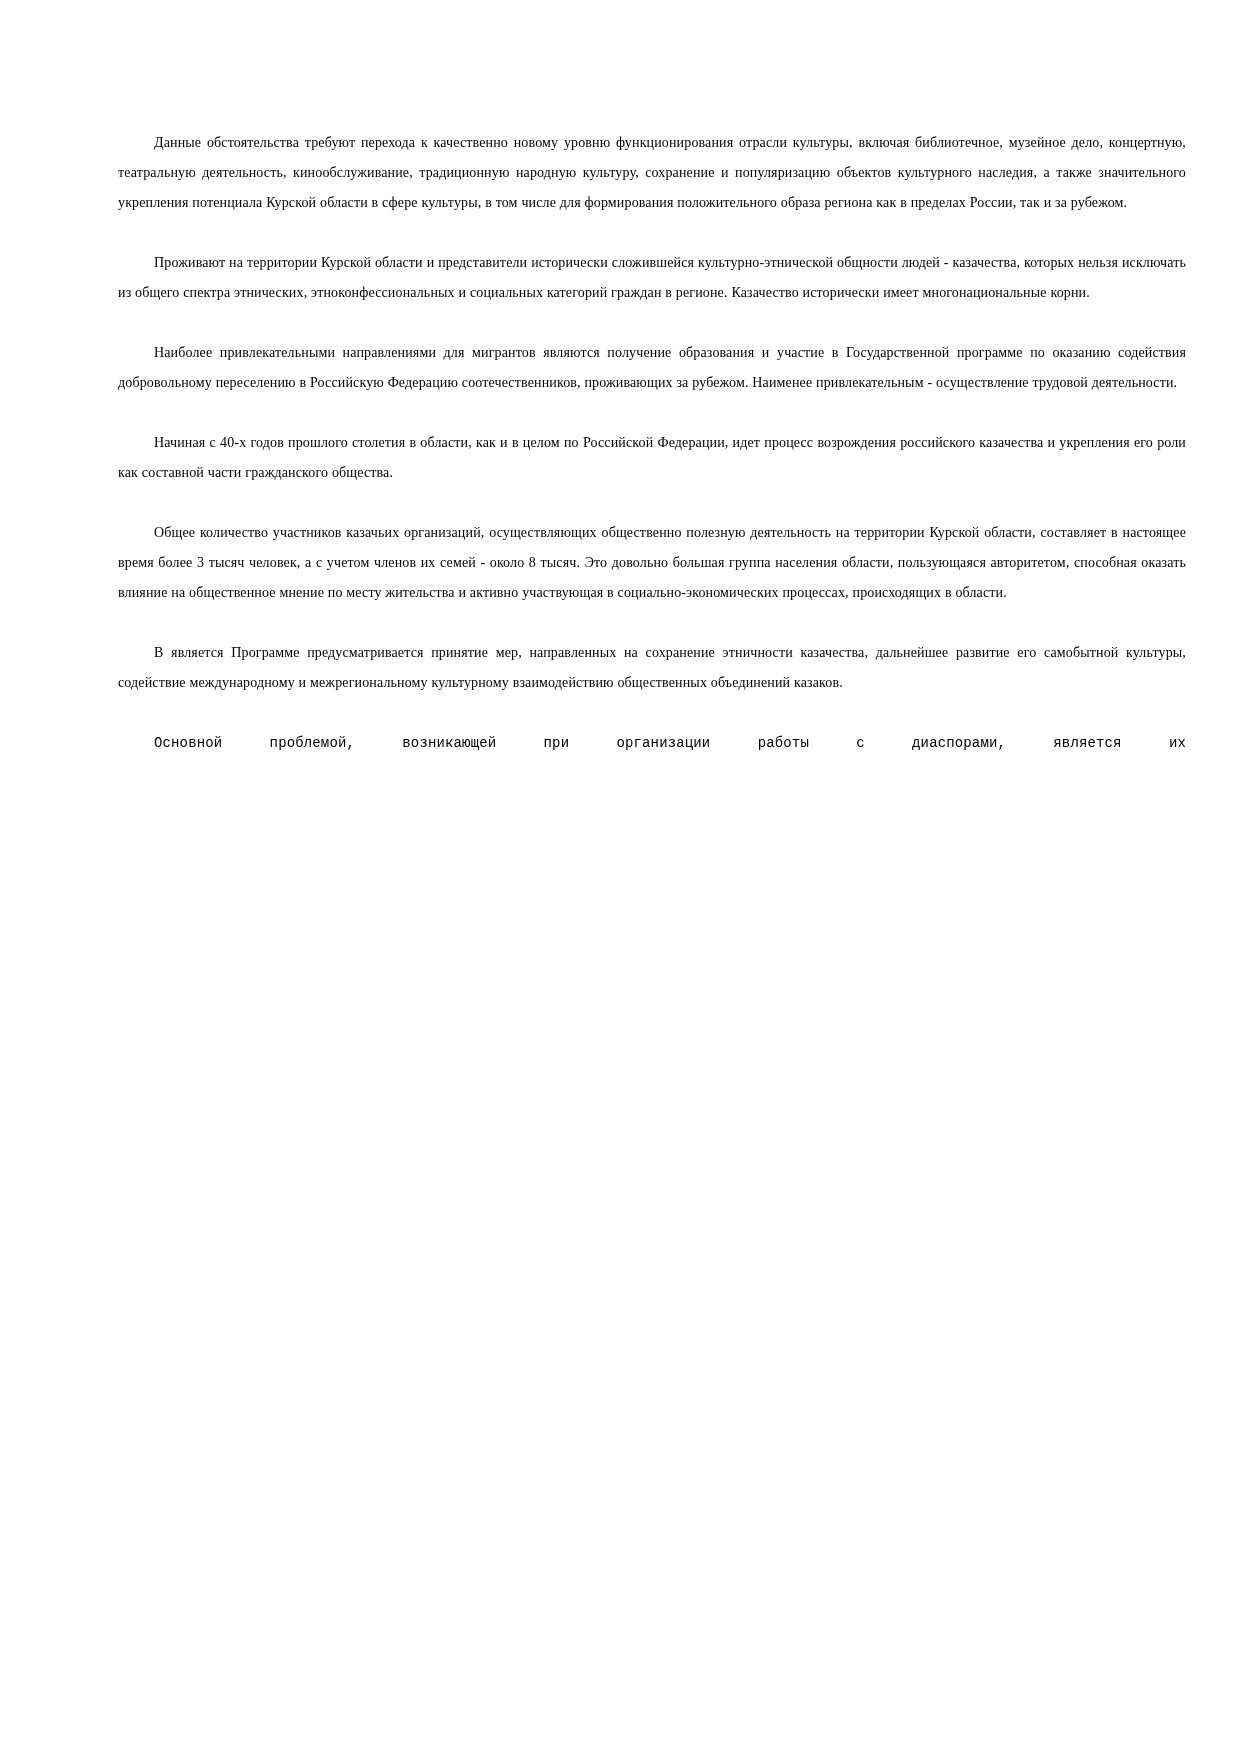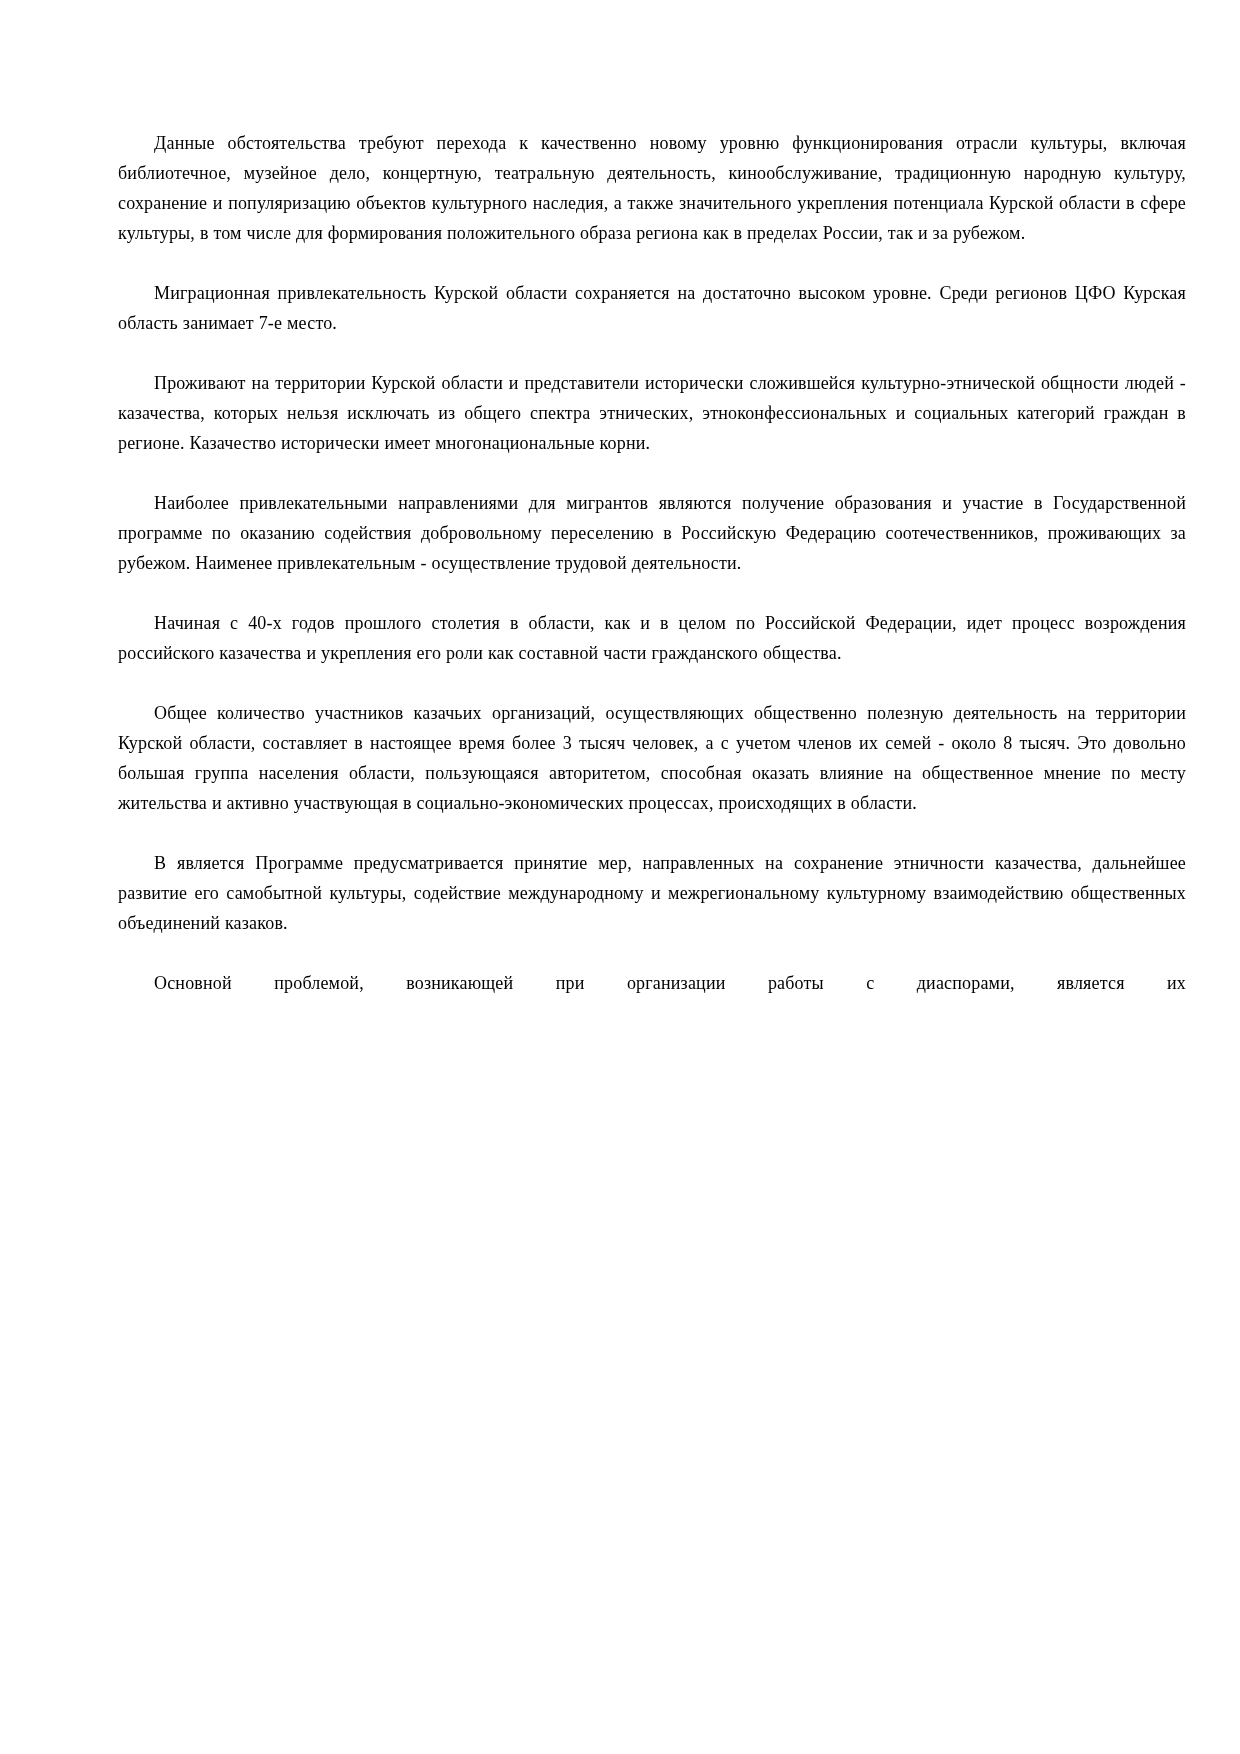--- a/index.html
+++ b/index.html
@@ -27,28 +27,29 @@
     position: absolute;
     left: 118px;
     top: 128px;
     width: 1068px;
   }
   p.para {
     margin: 0 0 30px 0;
     padding: 0;
     text-indent: 36px;
     text-align: justify;
-    font-size: 18px;
+    font-size: 14px;
     line-height: 30px;
     letter-spacing: 0.01em;
     word-spacing: 0.01em;
     hyphens: none;
   }
   p.para:last-child {
     margin-bottom: 0;
+    font-family: Liberation Mono, monospace;
   }
   
   p.para.short {
     text-align: justify;
   }
   p.para.short::after {
     content: "";
     display: inline-block;
     width: 100%;
   }
@@ -57,21 +58,20 @@
 <body>
 
 <div id="page">
   <div id="doc-body">
 
     <p class="para">Данные обстоятельства требуют перехода к качественно новому уровню функционирования отрасли культуры, включая библиотечное, музейное дело, концертную, театральную деятельность, кинообслуживание, традиционную народную культуру, сохранение и популяризацию объектов культурного наследия, а также значительного укрепления потенциала Курской области в сфере культуры, в том числе для формирования положительного образа региона как в пределах России, так и за рубежом.</p>
 
 
 
 
-    <p class="para">Миграционная привлекательность Курской области сохраняется на достаточно высоком уровне. Среди регионов ЦФО Курская область занимает 7-е место.</p>
 
     <p class="para">Проживают на территории Курской области и представители исторически сложившейся культурно-этнической общности людей - казачества, которых нельзя исключать из общего спектра этнических, этноконфессиональных и социальных категорий граждан в регионе. Казачество исторически имеет многонациональные корни.</p>
 
     <p class="para">Наиболее привлекательными направлениями для мигрантов являются получение образования и участие в Государственной программе по оказанию содействия добровольному переселению в Российскую Федерацию соотечественников, проживающих за рубежом. Наименее привлекательным - осуществление трудовой деятельности.</p>
 
     <p class="para">Начиная с 40-х годов прошлого столетия в области, как и в целом по Российской Федерации, идет процесс возрождения российского казачества и укрепления его роли как составной части гражданского общества.</p>
 
     <p class="para">Общее количество участников казачьих организаций, осуществляющих общественно полезную деятельность на территории Курской области, составляет в настоящее время более 3 тысяч человек, а с учетом членов их семей - около 8 тысяч. Это довольно большая группа населения области, пользующаяся авторитетом, способная оказать влияние на общественное мнение по месту жительства и активно участвующая в социально-экономических процессах, происходящих в области.</p>
 
 

